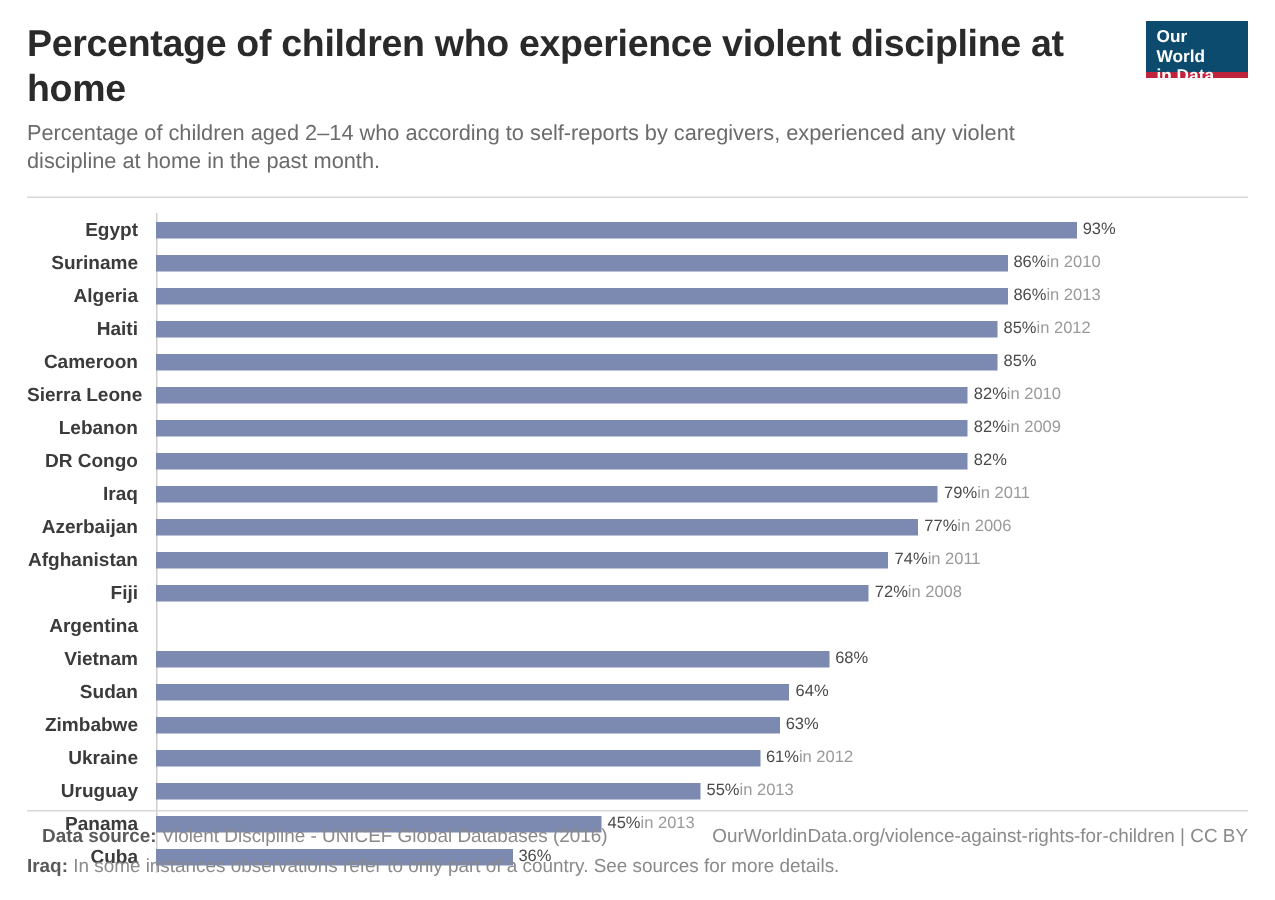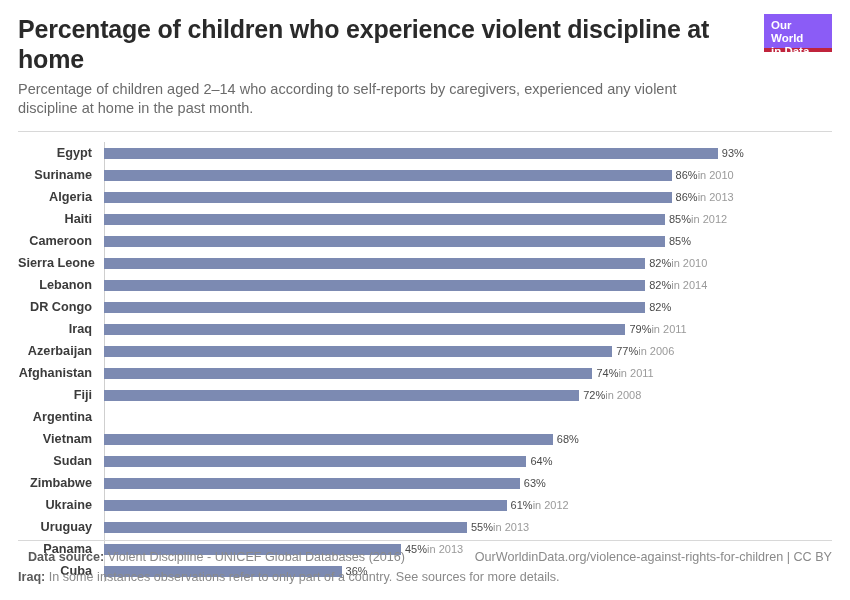--- a/index.html
+++ b/index.html
@@ -39,21 +39,21 @@
     color: #6b6b6b;
     max-width: 690px;
     margin: 0;
   }
   .logo {
     position: absolute;
     top: 0px;
     right: 0px;
     width: 68px;
     height: 38px;
-    background: #8b5cf6;
+    background: #0c4a6e;
     color: #ffffff;
     font-size: 11.5px;
     font-weight: 700;
     line-height: 13px;
     text-align: left;
     padding: 5px 6px 0 7px;
     box-sizing: border-box;
     border-bottom: 4px solid #c0243c;
   }
   .logo span { display: block; }
@@ -206,21 +206,21 @@
           <div class="label">Sierra Leone</div>
           <div class="barwrap">
             <div class="bar" style="width: 541.2px; background: rgb(124, 138, 178);"></div>
             <div class="valuelabel">82%<span class="yearlabel">in 2010</span></div>
           </div>
         </div>
         <div class="row">
           <div class="label">Lebanon</div>
           <div class="barwrap">
             <div class="bar" style="width: 541.2px; background: rgb(124, 138, 178);"></div>
-            <div class="valuelabel">82%<span class="yearlabel">in 2014</span></div>
+            <div class="valuelabel">82%<span class="yearlabel">in 2009</span></div>
           </div>
         </div>
         <div class="row">
           <div class="label">DR Congo</div>
           <div class="barwrap">
             <div class="bar" style="width: 541.2px; background: rgb(124, 138, 178);"></div>
             <div class="valuelabel">82%</div>
           </div>
         </div>
         <div class="row">

